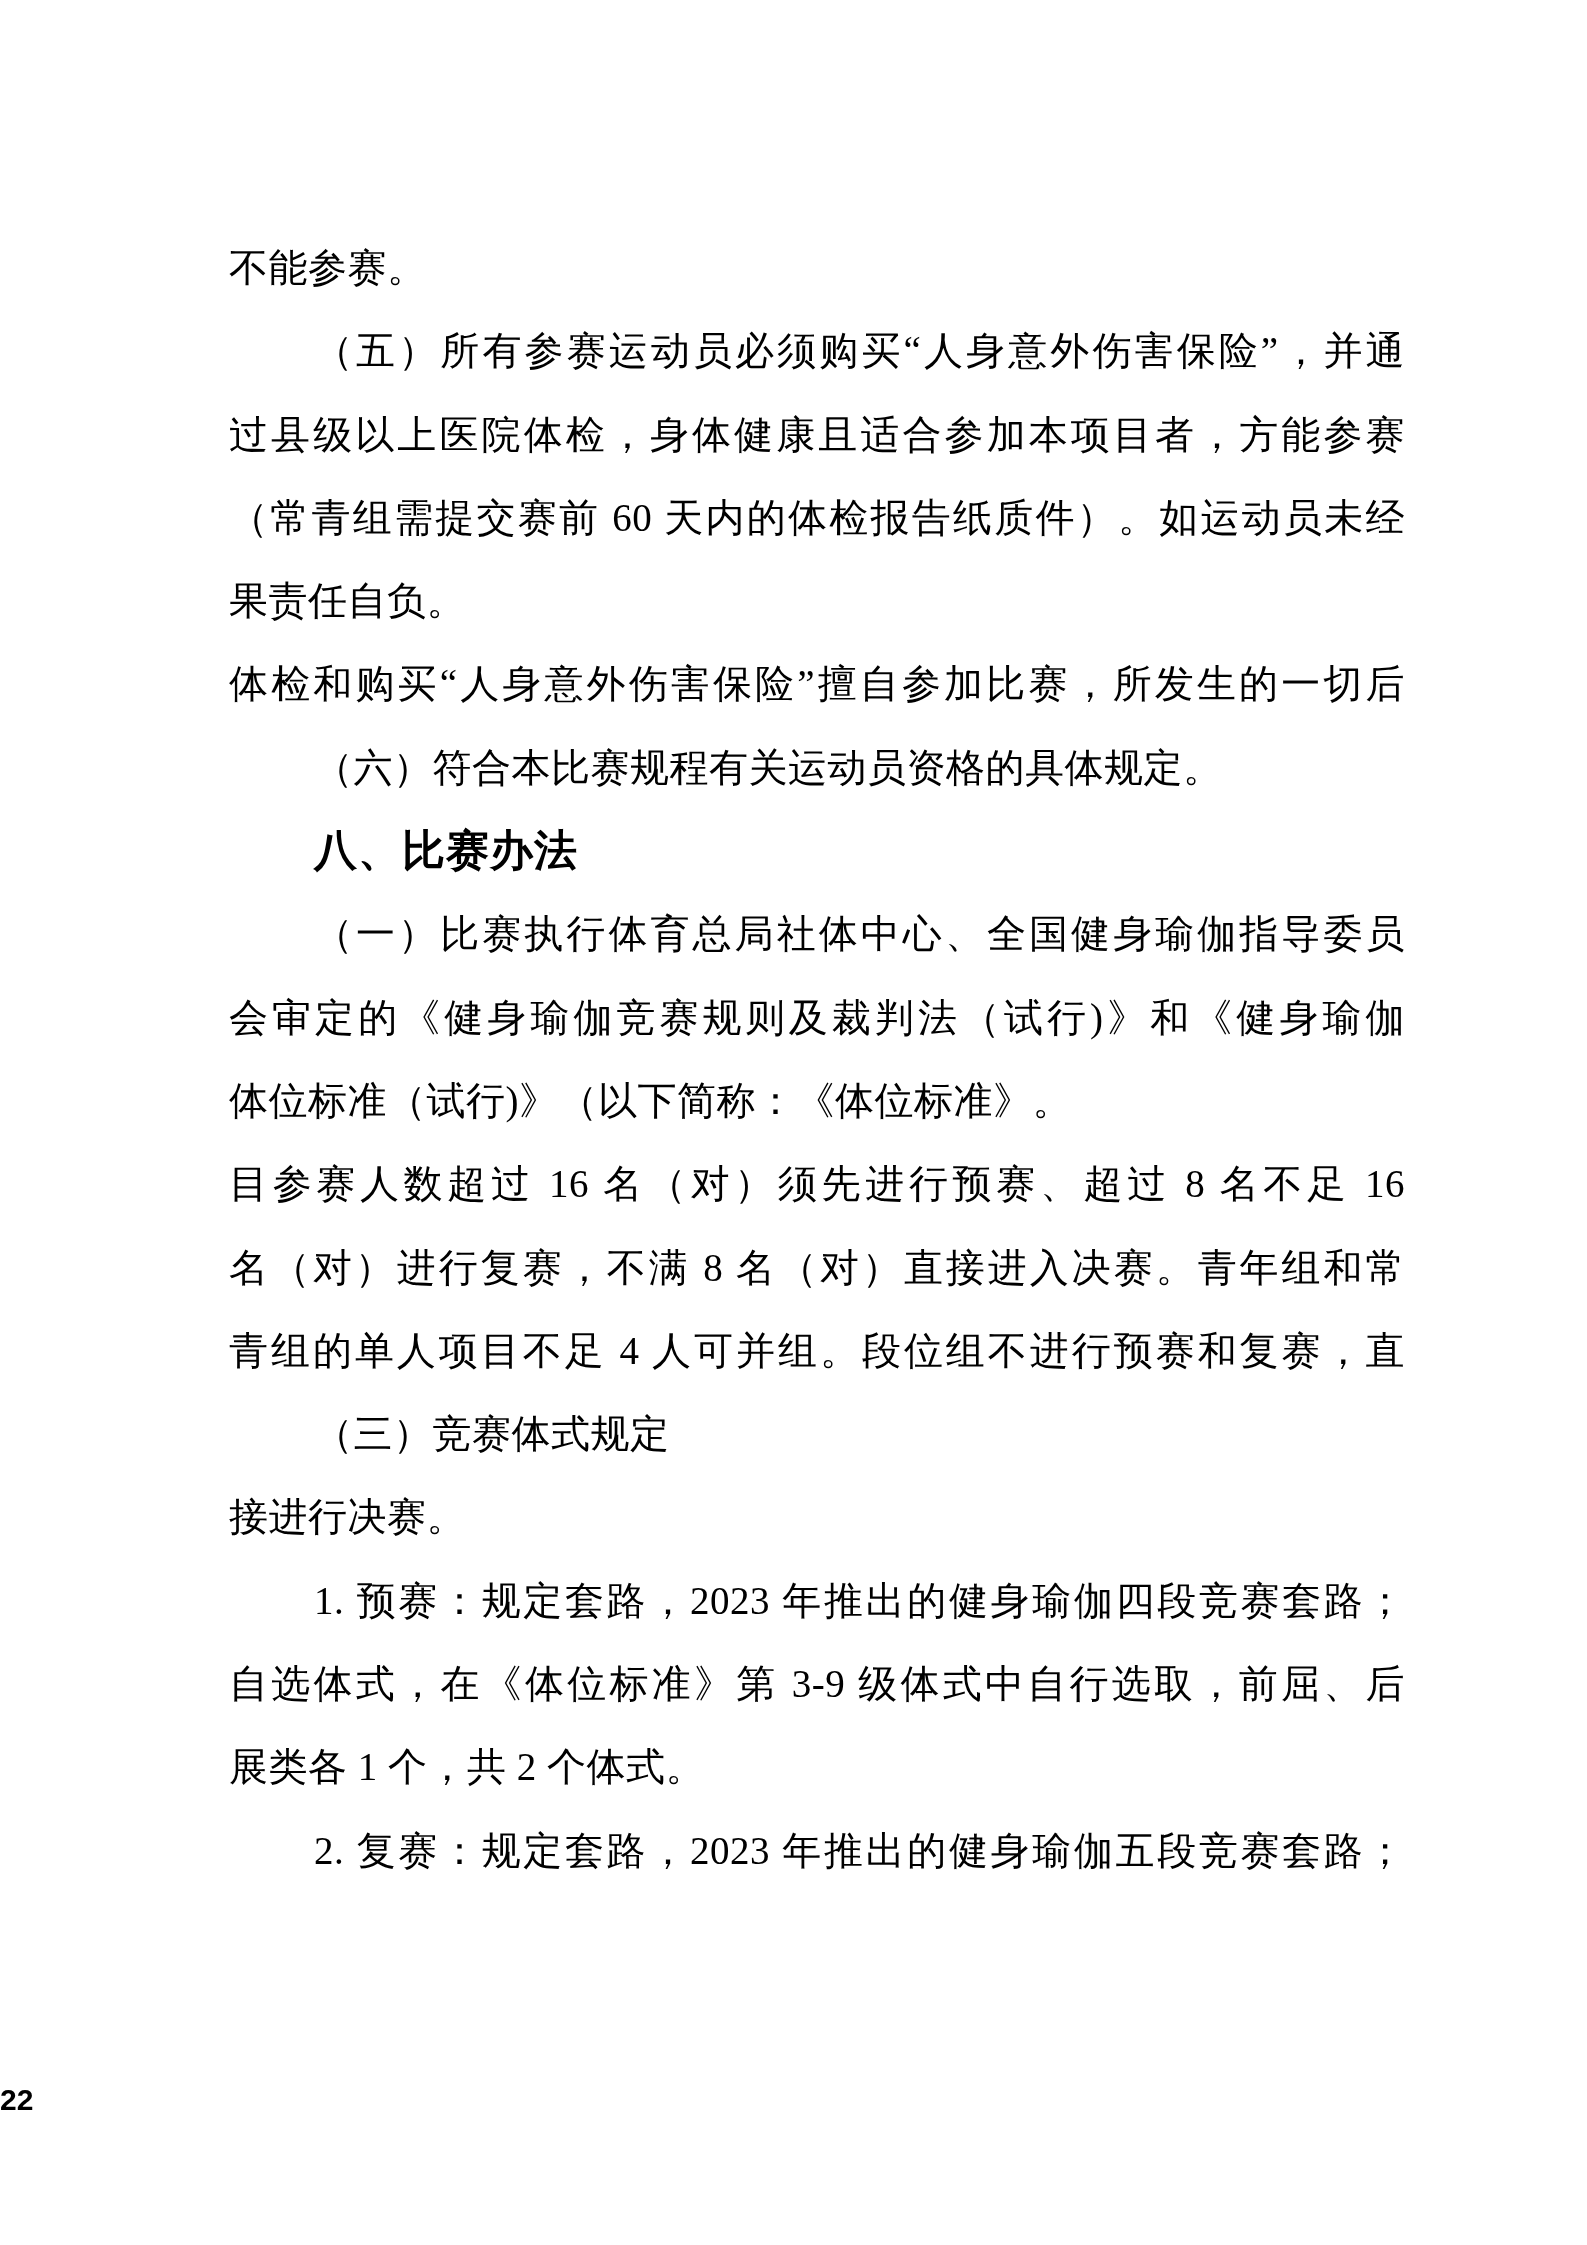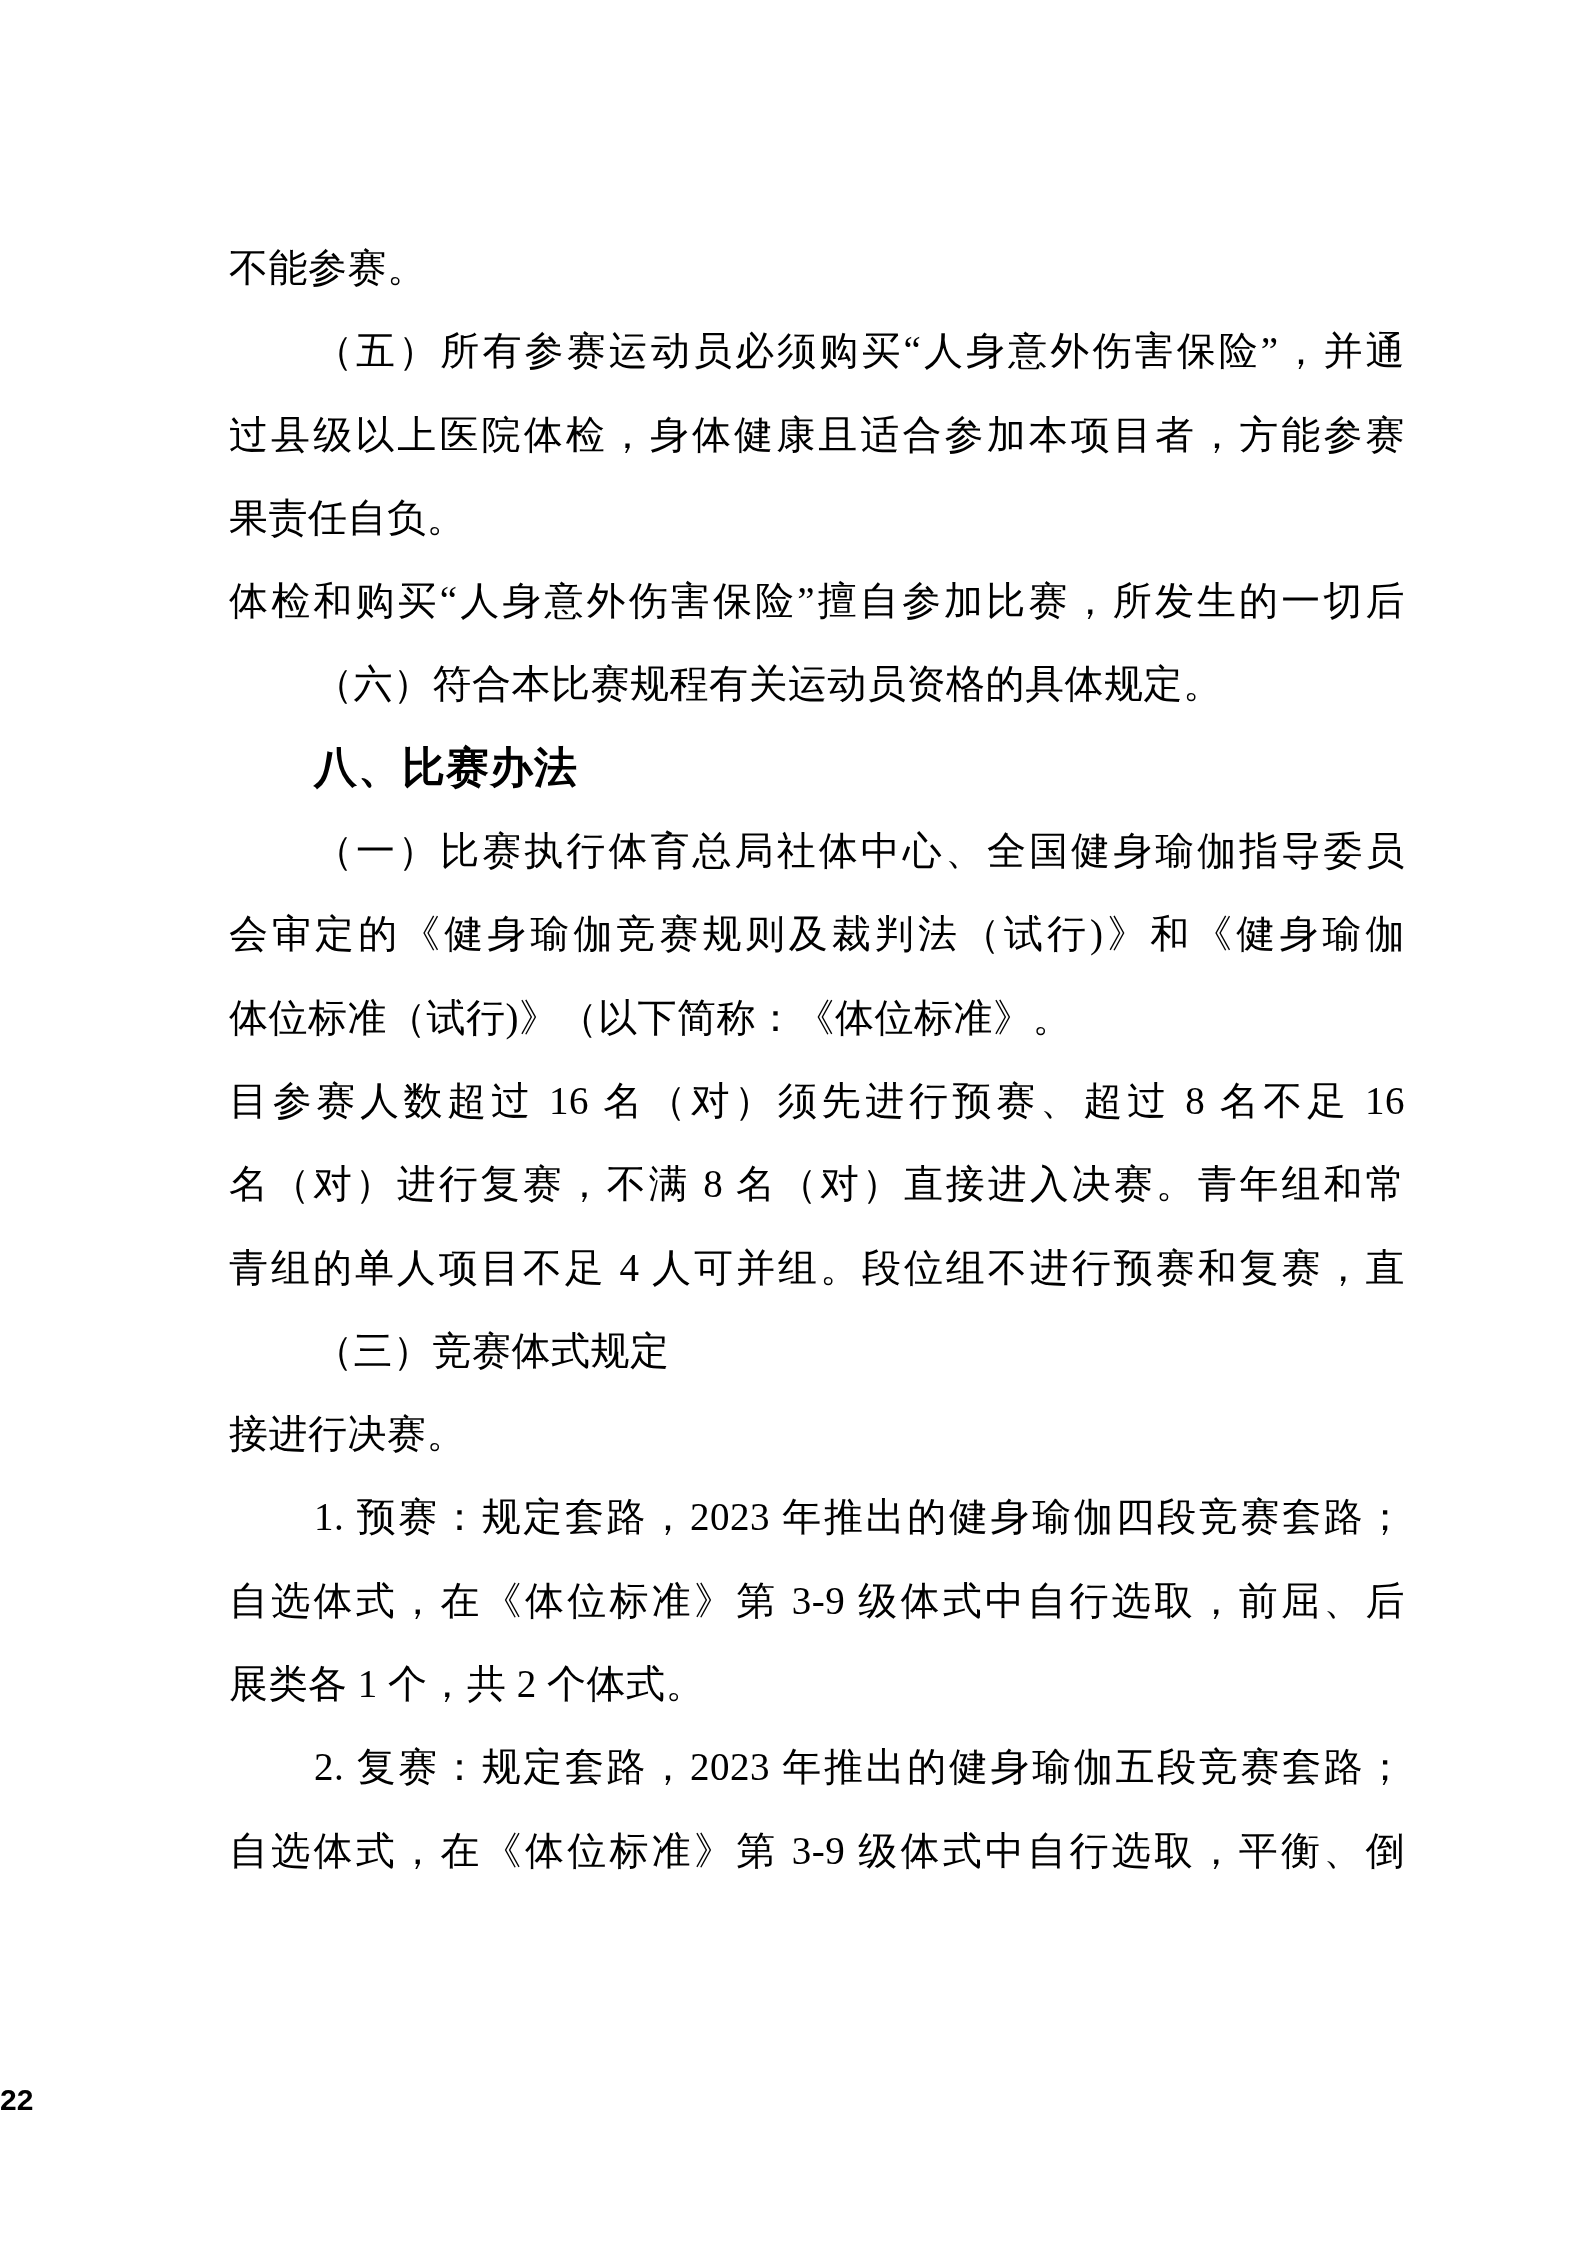--- a/index.html
+++ b/index.html
@@ -48,32 +48,32 @@
     color: #000000;
   }
 </style>
 </head>
 <body>
 
 <div class="doc">
   <div class="line">不能参赛。</div>
   <div class="line fill indent">（五）所有参赛运动员必须购买“人身意外伤害保险”，并通</div>
   <div class="line fill">过县级以上医院体检，身体健康且适合参加本项目者，方能参赛</div>
+  <div class="line fill">（常青组需提交赛前 60 天内的体检报告纸质件）。如运动员未经</div>
   <div class="line">果责任自负。</div>
   <div class="line fill">体检和购买“人身意外伤害保险”擅自参加比赛，所发生的一切后</div>
   <div class="line indent">（六）符合本比赛规程有关运动员资格的具体规定。</div>
   <div class="line heading indent">八、比赛办法</div>
   <div class="line fill indent">（一）比赛执行体育总局社体中心、全国健身瑜伽指导委员</div>
   <div class="line fill">会审定的《健身瑜伽竞赛规则及裁判法（试行)》和《健身瑜伽</div>
   <div class="line">体位标准（试行)》（以下简称：《体位标准》。</div>
   <div class="line fill">目参赛人数超过 16 名（对）须先进行预赛、超过 8 名不足 16</div>
   <div class="line fill">名（对）进行复赛，不满 8 名（对）直接进入决赛。青年组和常</div>
   <div class="line fill">青组的单人项目不足 4 人可并组。段位组不进行预赛和复赛，直</div>
   <div class="line indent">（三）竞赛体式规定</div>
   <div class="line">接进行决赛。</div>
   <div class="line fill indent">1. 预赛：规定套路，2023 年推出的健身瑜伽四段竞赛套路；</div>
   <div class="line fill">自选体式，在《体位标准》第 3-9 级体式中自行选取，前屈、后</div>
   <div class="line">展类各 1 个，共 2 个体式。</div>
   <div class="line fill indent">2. 复赛：规定套路，2023 年推出的健身瑜伽五段竞赛套路；</div>
-  <div class="line fill">自选体式，在《体位标准》第 3-9 级体式中自行选取，平衡、倒</div>
 </div>
 
 <div class="pagenum">22</div>
 
 </body></html>

